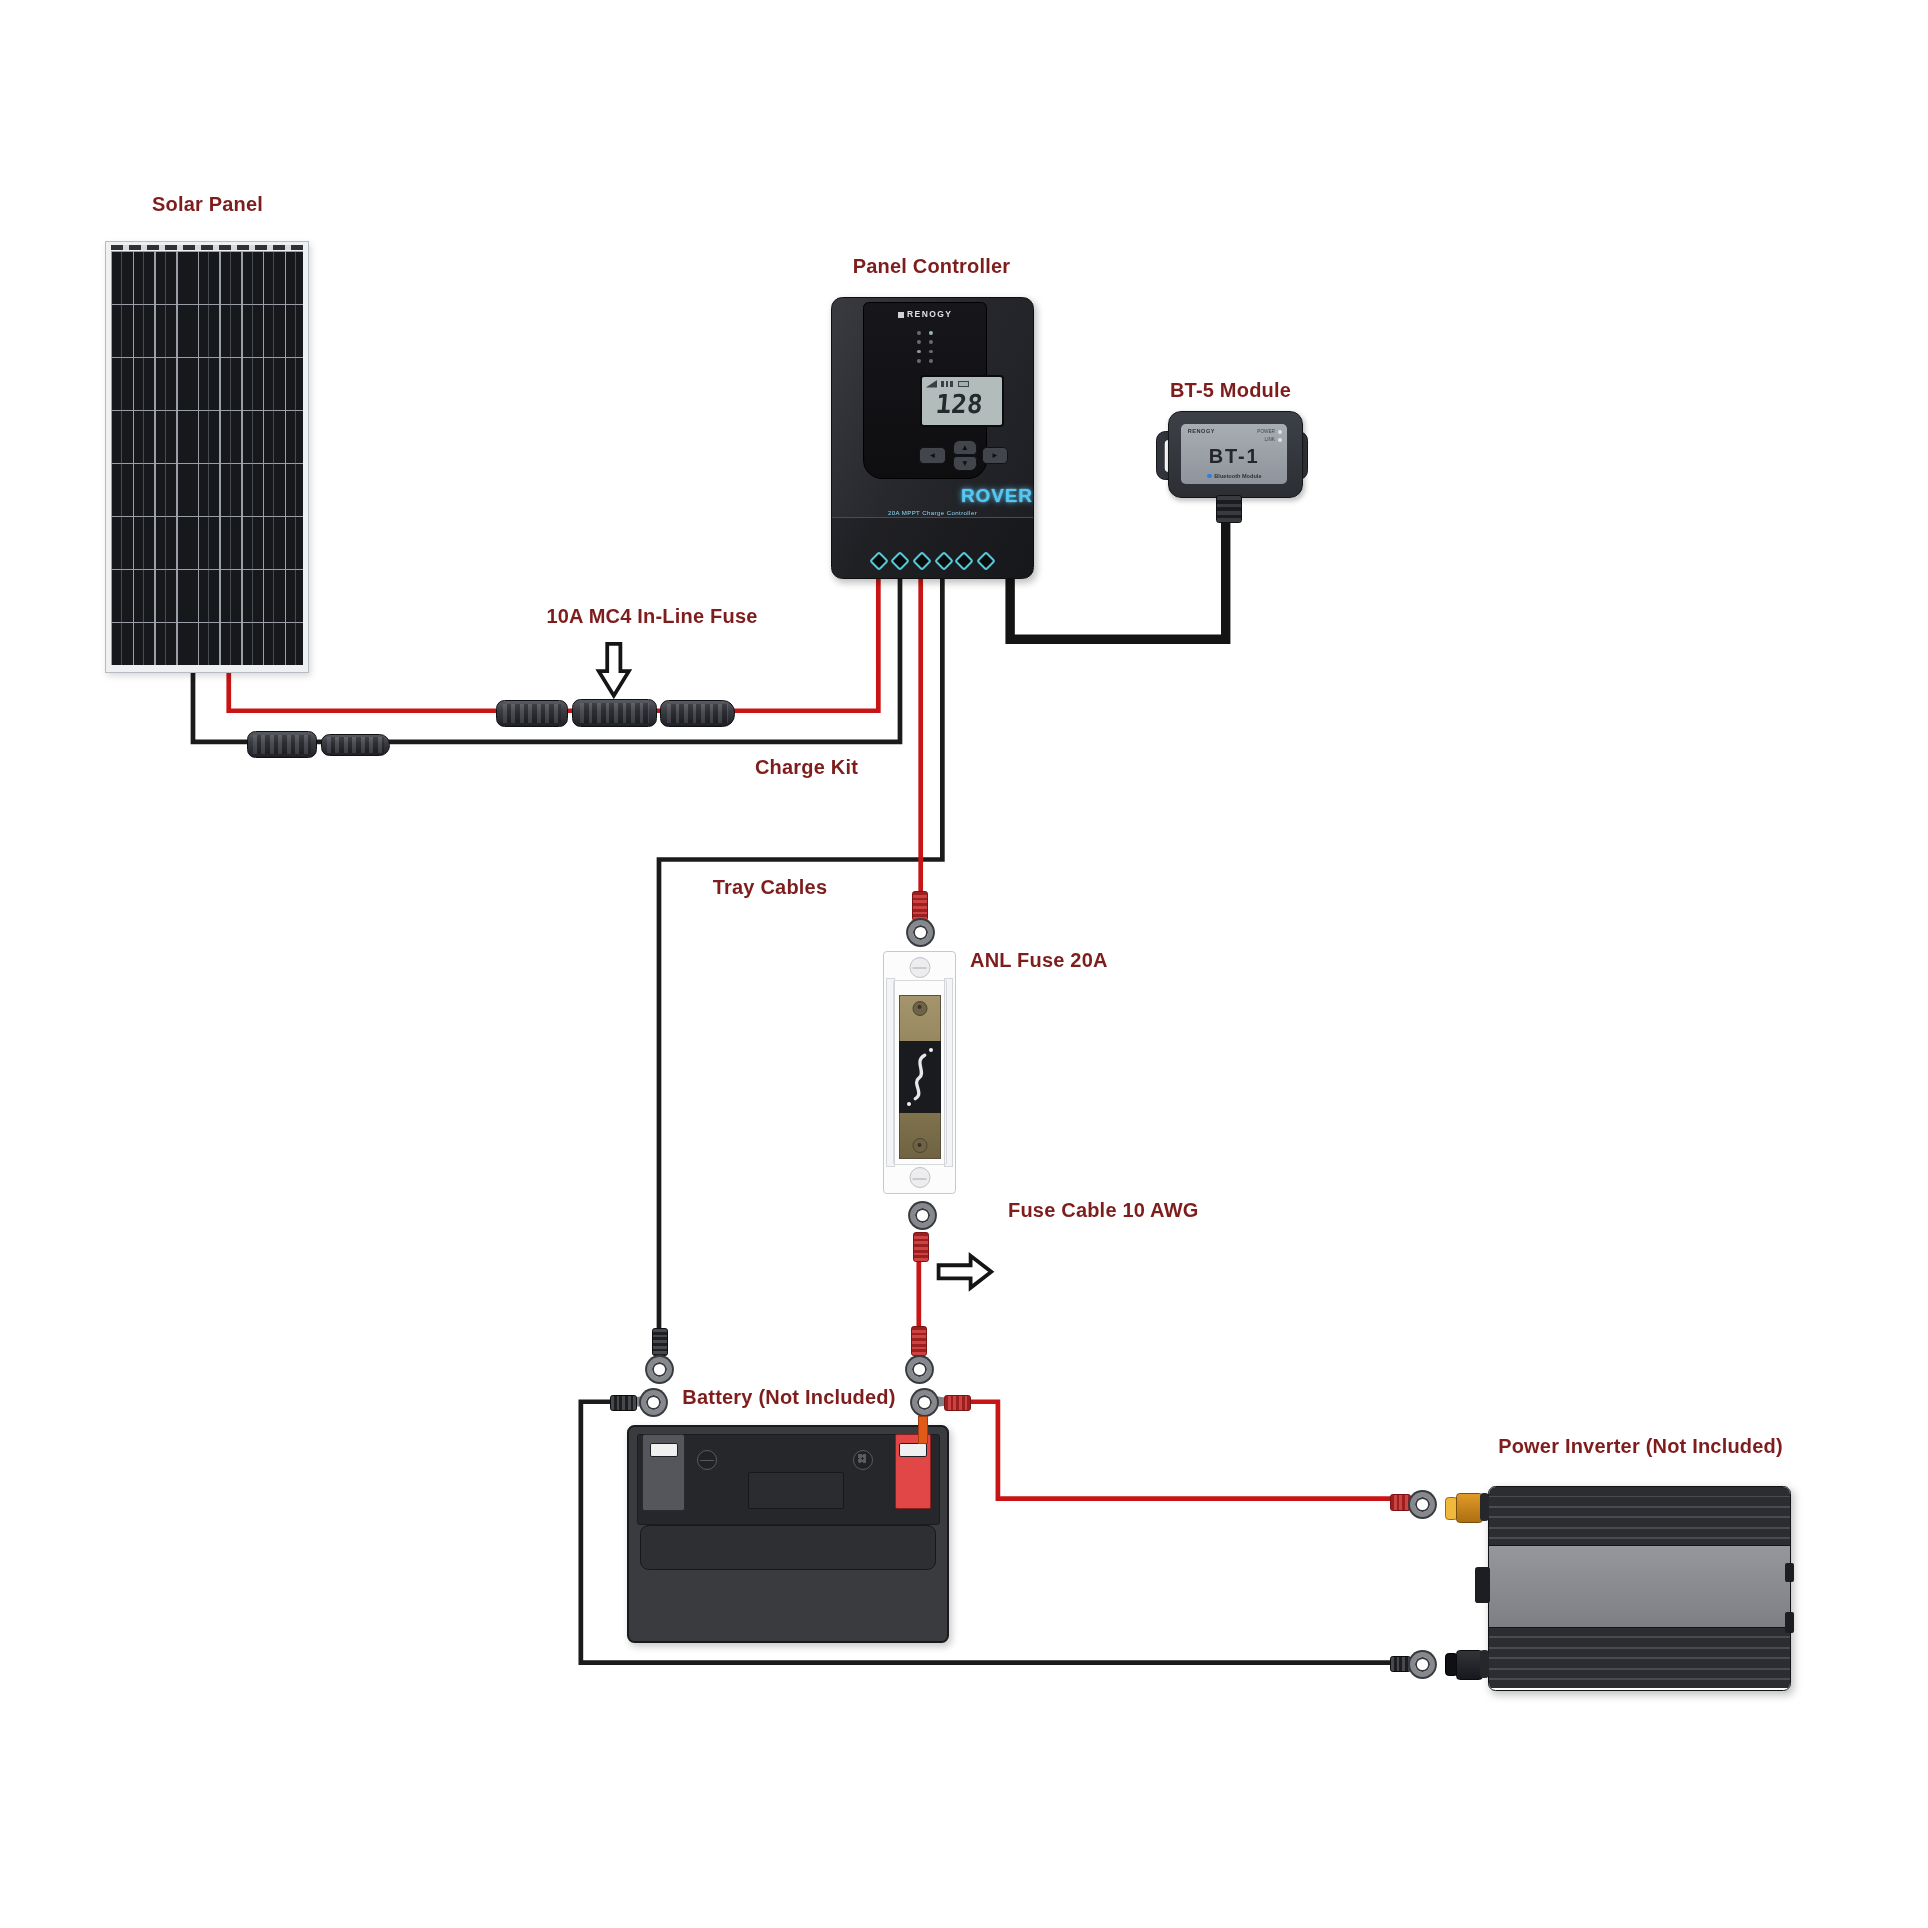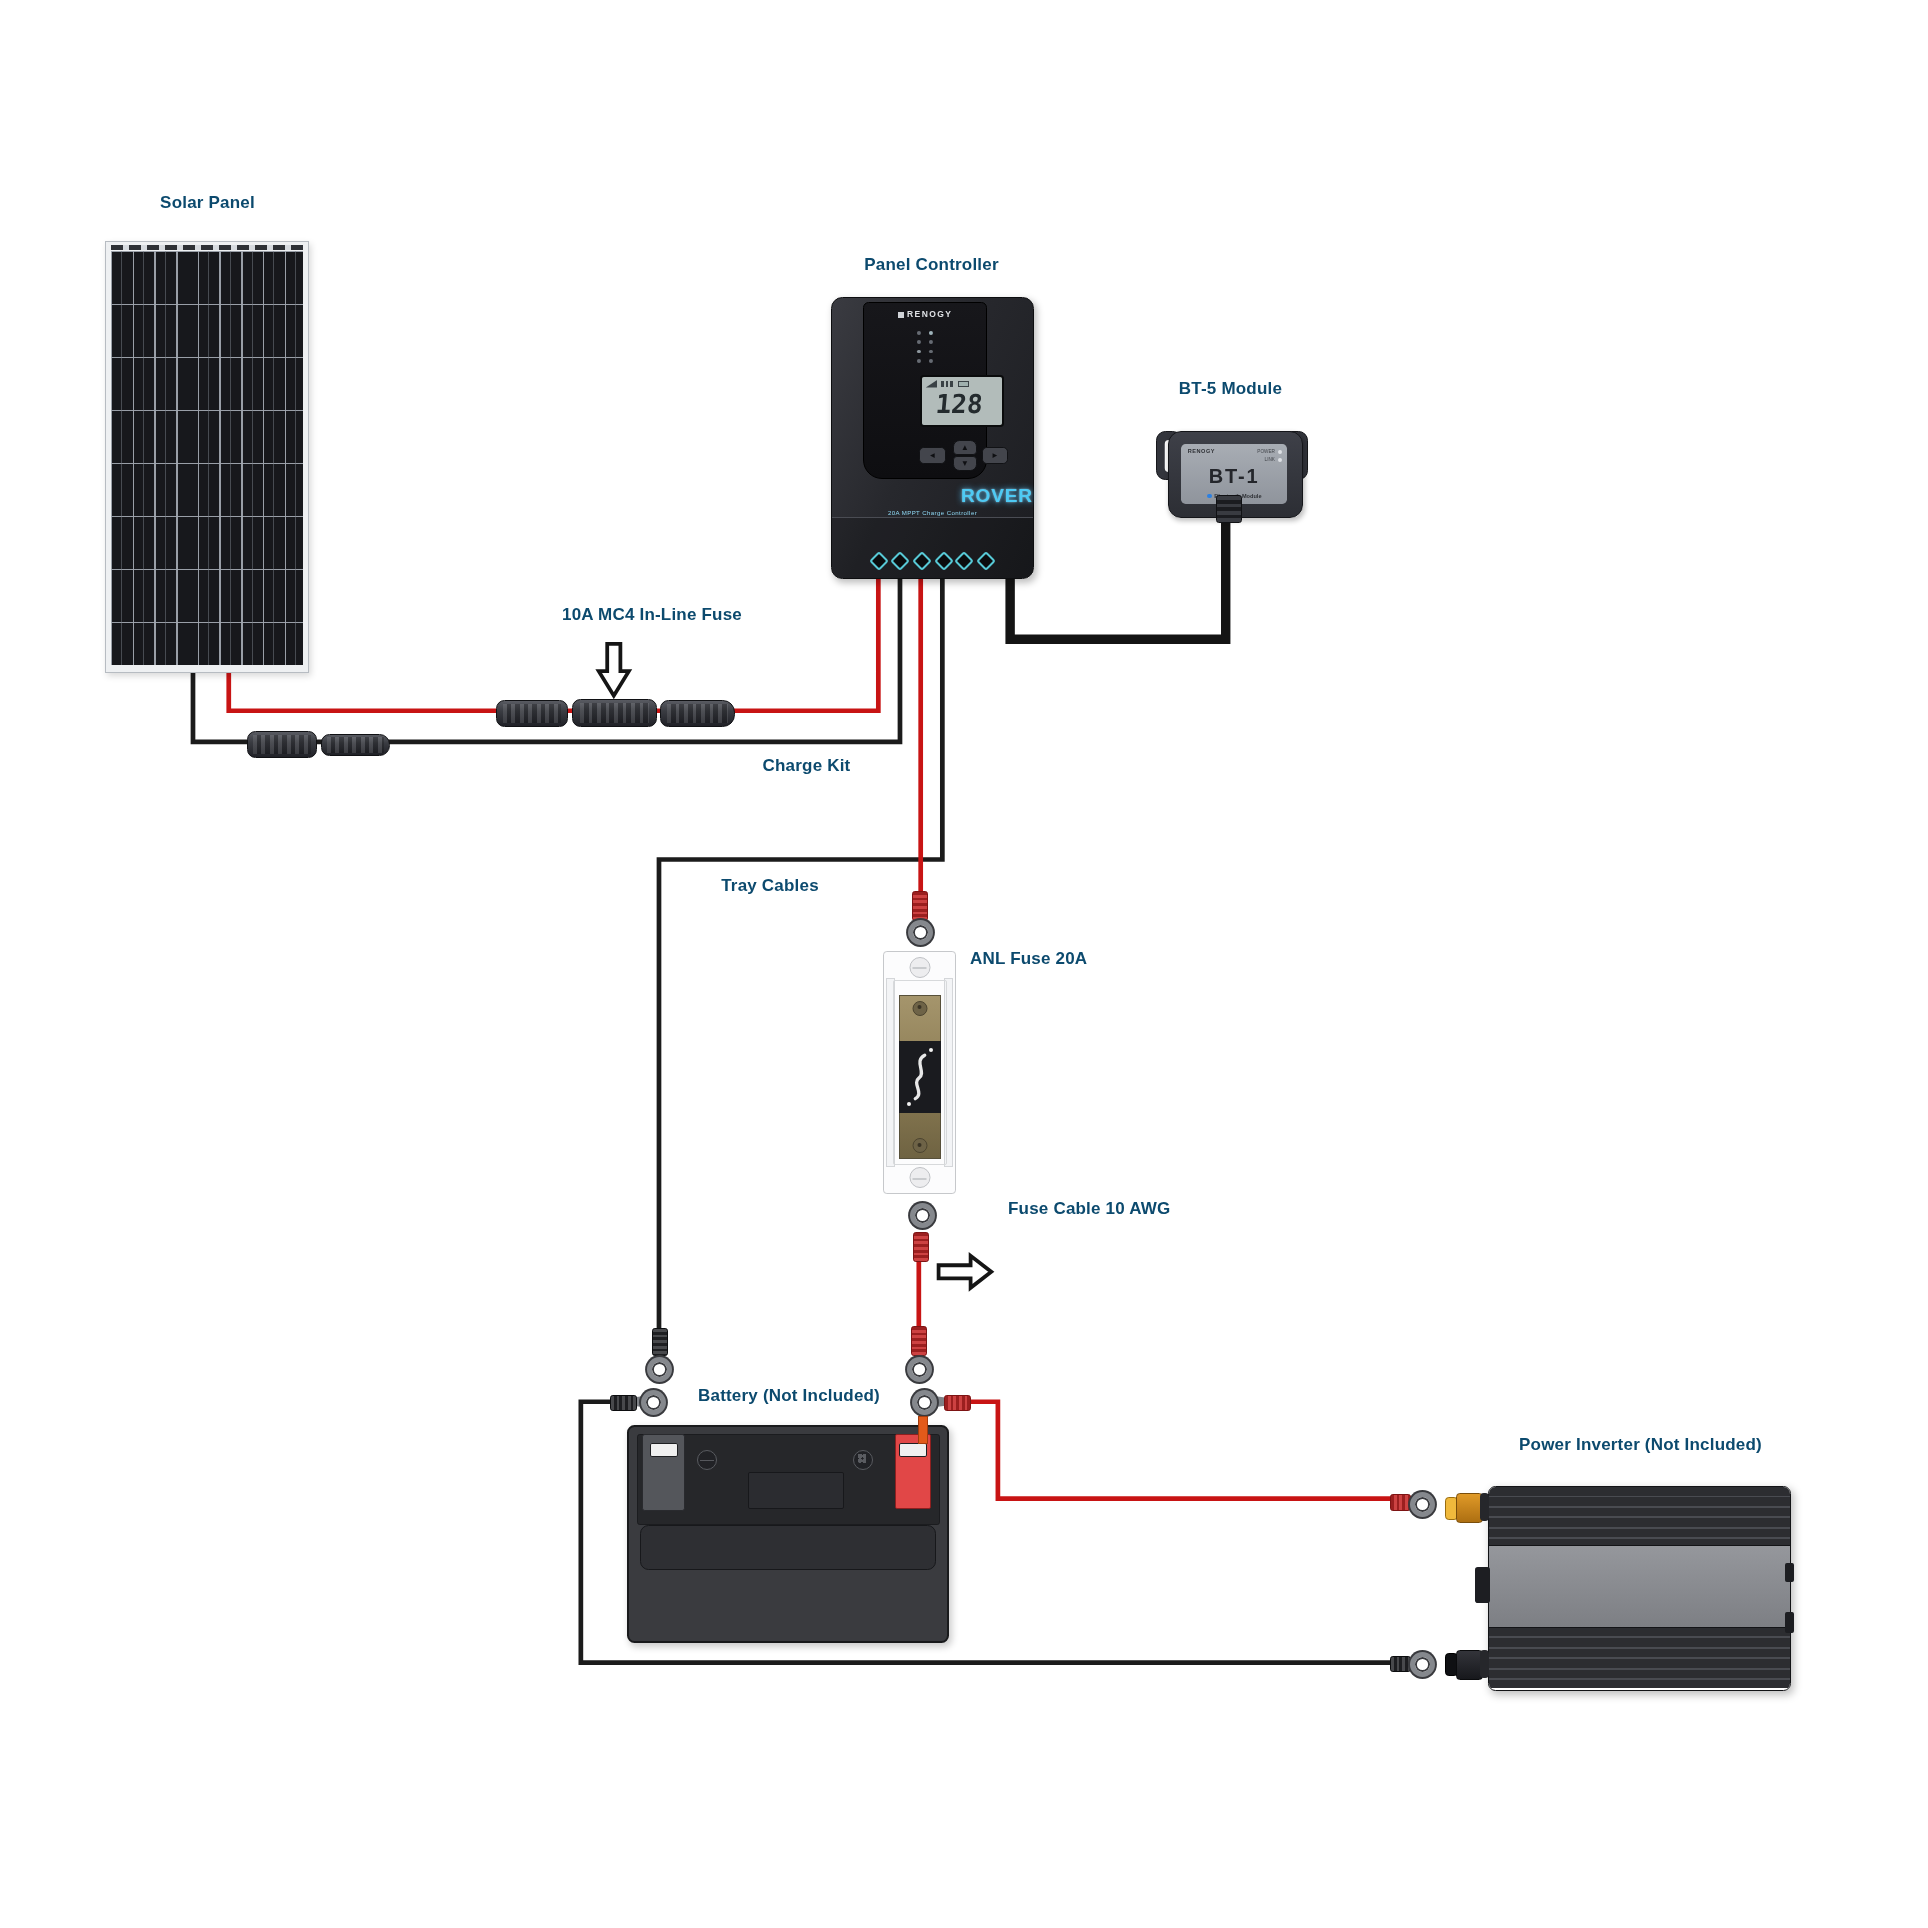--- a/index.html
+++ b/index.html
@@ -1,18 +1,18 @@
 <!DOCTYPE html>
 <html style="--wire-positive: #c81414; --wire-negative: #1b1b1b; --bt-cable: #141414; --heat-shrink-red: #c62828; --terminal-teal: #57c9d6; --rover-blue: #4ecaf4; --battery-positive: #e14747; --inverter-positive-post: #e09a28; --label-text: #212121; --background: #ffffff;font-size:15px"><head>
 <meta charset="utf-8">
 <style>
   html,body{margin:0;padding:0;background:#fff;}
   .canvas{position:relative;width:1928px;height:1928px;background:#ffffff;overflow:hidden;
           font-family:"Liberation Sans",sans-serif;}
-  .lbl{position:absolute;font-weight:bold;font-size:17px;color:#0c4a6e;letter-spacing:0.2px;
+  .lbl{position:absolute;font-weight:bold;font-size:20px;color:#7f1d1d;letter-spacing:0.2px;
        text-align:center;white-space:nowrap;}
   .wires{position:absolute;left:0;top:0;z-index:1;}
   .comp{position:absolute;z-index:2;}
   .fit{position:absolute;z-index:3;}
 
   
   .solar-frame{left:105px;top:241px;width:202px;height:430px;background:#eef0f2;
                border:0.9px solid #b7bcc2;box-shadow:1.9px 2.8px 6.6px rgba(0,0,0,.15);}
   .solar-cells{position:absolute;left:4.7px;right:4.7px;top:8.5px;bottom:7.5px;background-color:#17181c;
     background-image:
@@ -64,21 +64,21 @@
     border-top:0.9px solid #4a4c53;border-radius:0 0 11.3px 11.3px;}
   .terminal{position:absolute;top:256px;width:14px;height:14px;background:#0b0c0e;
     border:2.8px solid #57c9d6;transform:rotate(45deg);border-radius:2.8px;box-sizing:border-box;}
 
   
   .bt1-ear{background:#33353c;border:0.9px solid #16171b;border-radius:9.4px;width:23.5px;height:47px;}
   .bt1-slot{position:absolute;left:50%;top:50%;transform:translate(-50%,-50%);width:8.5px;height:32px;
     background:#fafafa;border-radius:4.7px;}
   .bt1-body{left:1168px;top:411px;width:133px;height:85px;border-radius:13px;
     background:linear-gradient(180deg,#3e4048,#2c2e34);border:0.9px solid #141519;
-    box-shadow:1.9px 2.8px 5.6px rgba(0,0,0,.25);margin-top:20px;}
+    box-shadow:1.9px 2.8px 5.6px rgba(0,0,0,.25);}
   .bt1-face{position:absolute;left:12.2px;top:12.2px;width:106px;height:60px;border-radius:4.7px;
     background:linear-gradient(180deg,#a8adb4,#8f949c);}
   .bt1-brand{position:absolute;left:6.6px;top:3.8px;font-size:5.6px;font-weight:bold;color:#2d2f34;letter-spacing:0.5px;}
   .bt1-status{position:absolute;right:5.6px;top:3.8px;font-size:4.7px;color:#42454b;text-align:right;line-height:8.5px;}
   .bt1-status b{display:inline-block;width:3.8px;height:3.8px;border-radius:50%;background:#dde0e4;
     margin-left:2.8px;vertical-align:middle;}
   .bt1-name{position:absolute;left:0;right:0;top:21px;text-align:center;font-size:20px;
     font-weight:bold;letter-spacing:1.9px;color:#24262b;}
   .bt1-sub{position:absolute;left:0;right:0;bottom:5.6px;text-align:center;font-size:5.6px;
     font-weight:bold;color:#2e3035;}

